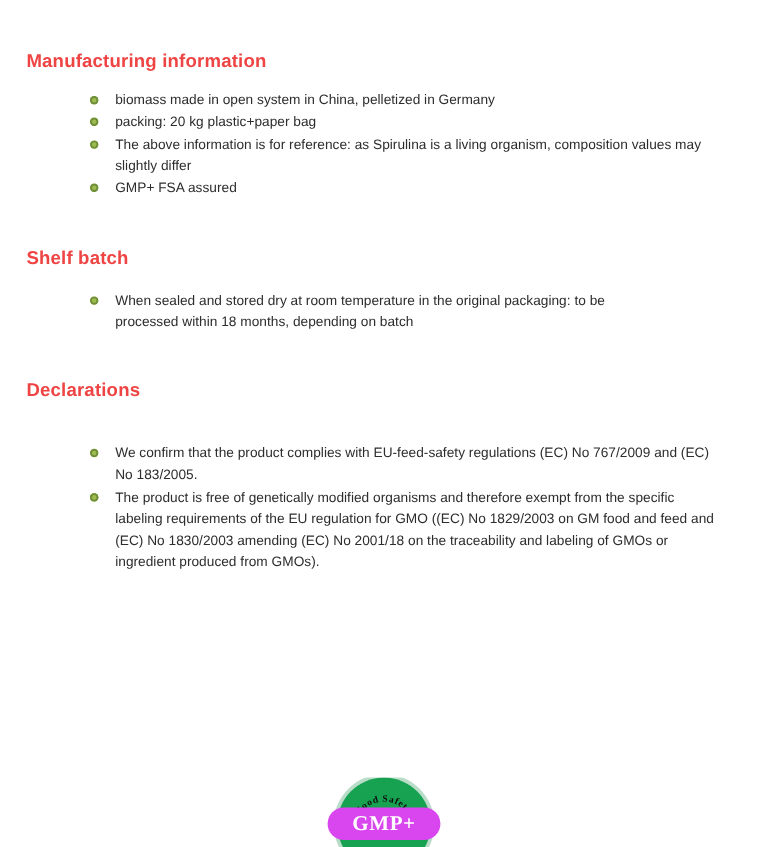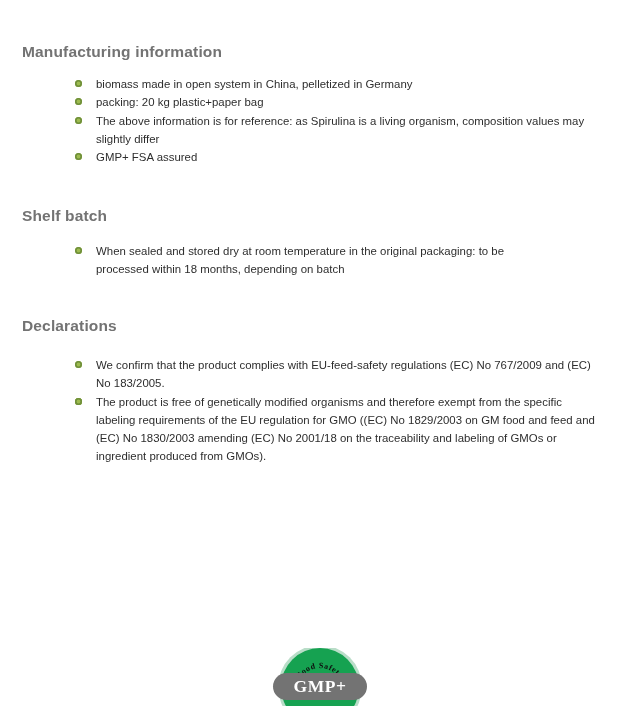--- a/index.html
+++ b/index.html
@@ -26,21 +26,21 @@
 
   
   .section {
     position: absolute;
     left: 0;
     width: 640px;
   }
   .section-heading {
     font-size: 15.5px;
     font-weight: bold;
-    color: #737373;
+    color: #ef4444;
     letter-spacing: 0.15px;
     margin: 0 0 0 22px;
     line-height: 20px;
     white-space: nowrap;
   }
 
   
   .bullet-list {
     list-style: none;
     margin: 0;
@@ -111,21 +111,21 @@
     fill: #0d0d0d;
     letter-spacing: 0.6px;
   }
   .logo-pill {
     position: absolute;
     left: -8px;
     top: 25px;
     width: 94px;
     height: 27px;
     border-radius: 14px;
-    background: #737373;
+    background: #d946ef;
     display: flex;
     align-items: center;
     justify-content: center;
   }
   .logo-pill-text {
     font-family: "Liberation Serif", serif;
     font-size: 17.5px;
     font-weight: bold;
     color: #ffffff;
     letter-spacing: 0.5px;
@@ -164,21 +164,21 @@
     <ul class="bullet-list" style="margin-top:16px;">
       <li class="bullet-item">
         <span class="bullet-dot"></span>
         <span class="bullet-text" style="max-width:430px;">When sealed and stored dry at room temperature in the original packaging: to be processed within 18 months, depending on batch</span>
       </li>
     </ul>
   </div>
 
   <div class="section" style="top:316px;">
     <h2 class="section-heading">Declarations</h2>
-    <ul class="bullet-list" style="margin-top:20px;">
+    <ul class="bullet-list" style="margin-top:33px;">
       <li class="bullet-item">
         <span class="bullet-dot"></span>
         <span class="bullet-text" style="max-width:500px;">We confirm that the product complies with EU-feed-safety regulations (EC) No 767/2009 and (EC) No 183/2005.</span>
       </li>
       <li class="bullet-item">
         <span class="bullet-dot"></span>
       </li>
       <li class="bullet-item">
         <span class="bullet-dot"></span>
         <span class="bullet-text" style="max-width:505px;">The product is free of genetically modified organisms and therefore exempt from the specific labeling requirements of the EU regulation for GMO ((EC) No 1829/2003 on GM food and feed and (EC) No 1830/2003 amending (EC) No 2001/18 on the traceability and labeling of GMOs or ingredient produced from GMOs).</span>

